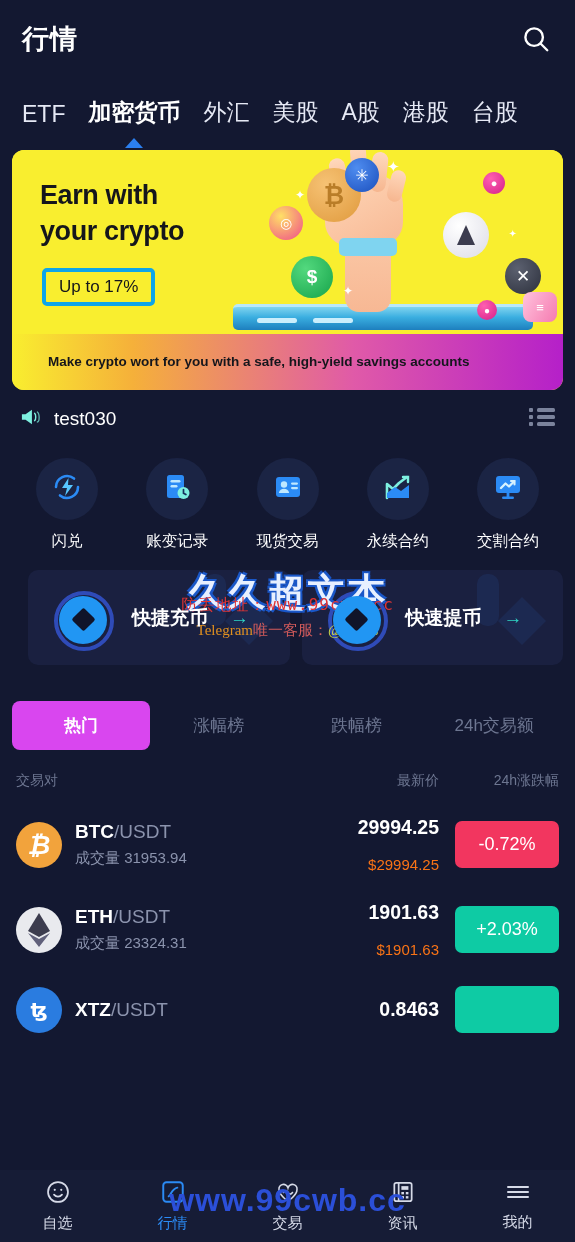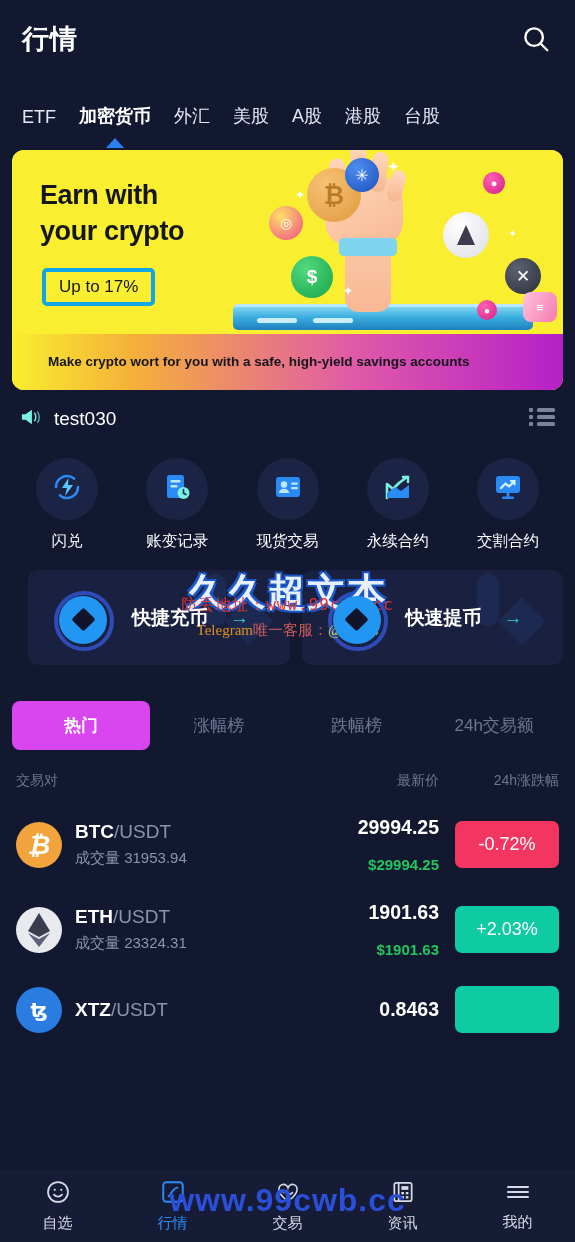--- a/index.html
+++ b/index.html
@@ -12,21 +12,21 @@
   .app { width:575px; height:1242px; position:relative; background:#131831; overflow:hidden; }
 
   
   .header { height:78px; display:flex; align-items:center; justify-content:space-between; padding:0 22px; }
   .header-title { font-size:27px; font-weight:bold; letter-spacing:1px; color:#ffffff; }
   .search-icon { width:34px; height:34px; display:flex; align-items:center; justify-content:center; }
   .search-icon svg { display:block; }
 
   
   .cat-tabs { display:flex; align-items:flex-end; padding:0 22px; height:58px; gap:23px; position:relative; }
-  .cat-tab { font-size:18px; color:#e6e9f5; padding-bottom:8px; position:relative; white-space:nowrap; }
+  .cat-tab { font-size:23px; color:#e6e9f5; padding-bottom:8px; position:relative; white-space:nowrap; }
   .cat-tab.active { font-weight:bold; color:#ffffff; }
   .cat-arrow { position:absolute; left:50%; transform:translateX(-50%); bottom:-12px;
     width:0; height:0; border-left:9px solid transparent; border-right:9px solid transparent;
     border-bottom:10px solid #2b7ff0; }
 
   
   .banner { margin:14px 12px 0 12px; height:240px; border-radius:12px; overflow:hidden; position:relative;
     background:#f9ee2f; }
   .banner-top { position:relative; height:184px; background:#f9ee2f; }
   .banner-h { position:absolute; left:28px; top:28px; font-size:27px; font-weight:bold; color:#15161c;
@@ -112,21 +112,21 @@
     display:flex; align-items:center; justify-content:center; }
   .ico-btc { background:#f2a33c; }
   .ico-eth { background:#e9eaee; }
   .ico-xtz { background:#2a7ce0; }
   .pair-wrap { flex:1; }
   .pair { font-size:19px; font-weight:bold; color:#ffffff; }
   .pair span.quote { color:#8b93ad; font-weight:normal; }
   .vol { font-size:15px; color:#8b93ad; margin-top:6px; }
   .price-wrap { width:130px; text-align:right; }
   .price { font-size:19.5px; font-weight:bold; color:#ffffff; }
-  .price-usd { font-size:15px; color:#22c55e; margin-top:17px;font-weight:bold; }
+  .price-usd { font-size:15px; color:#f97316; margin-top:17px; }
   .chg { width:120px; display:flex; justify-content:flex-end; }
   .chg-badge { width:104px; height:47px; border-radius:7px; display:flex; align-items:center; justify-content:center;
     font-size:18px; color:#ffffff; }
   .up { background:#0ecba4; }
   .down { background:#f2365f; }
 
   
   .bottom { position:absolute; left:0; bottom:0; width:575px; height:72px; background:#161c36;
     display:flex; align-items:center; }
   .bn { flex:1; display:flex; flex-direction:column; align-items:center; gap:5px; }

